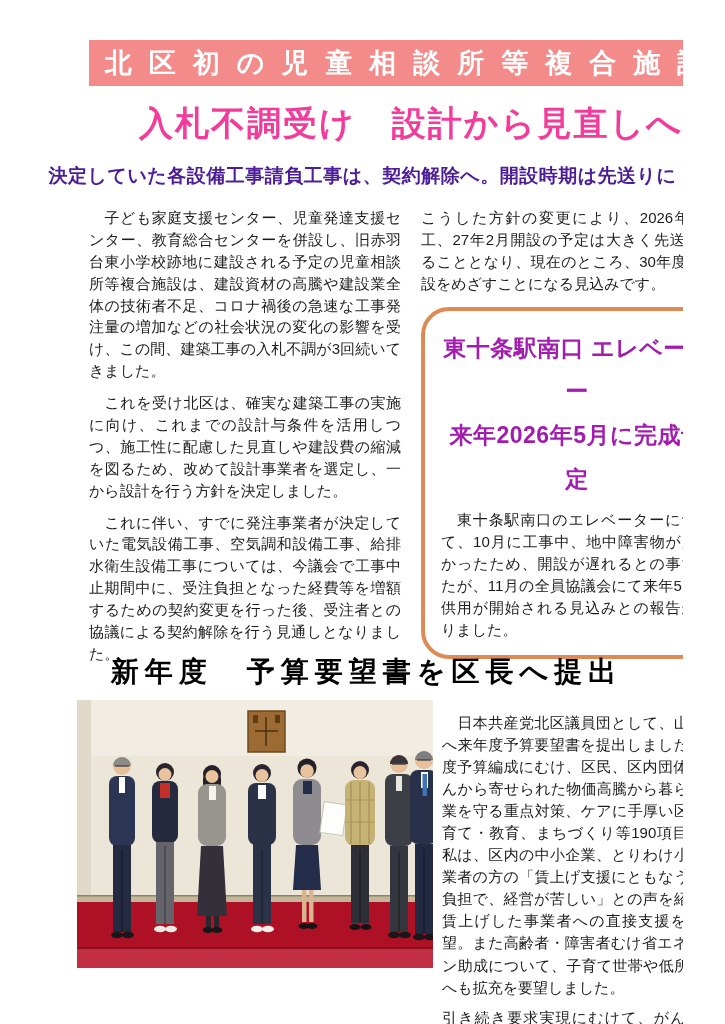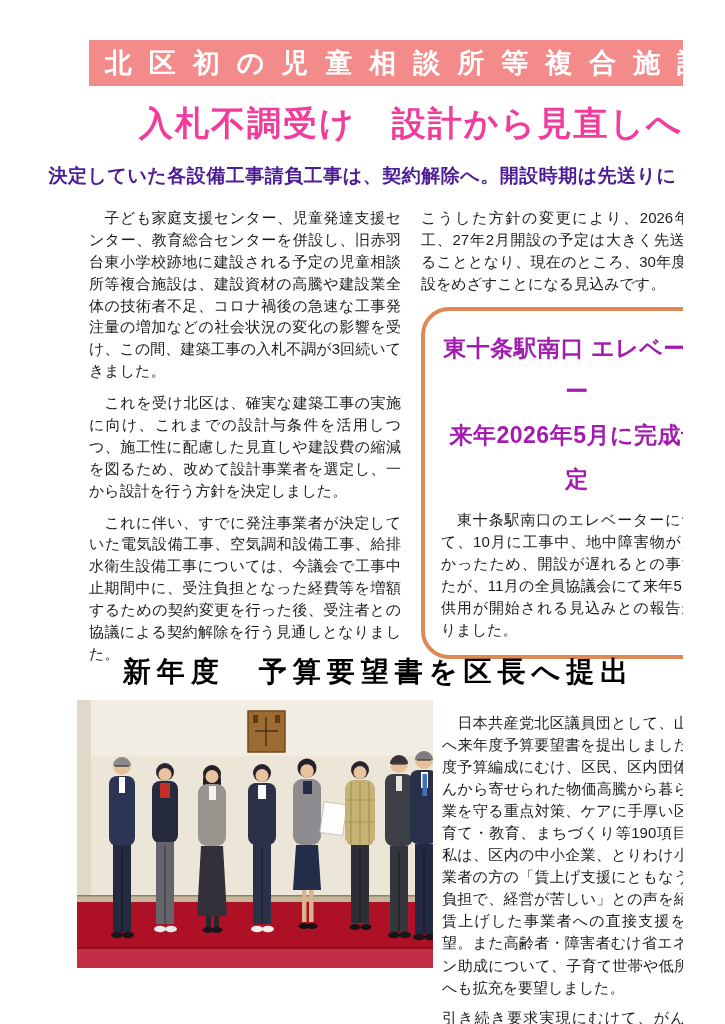--- a/index.html
+++ b/index.html
@@ -32,21 +32,21 @@
   .elevator-box {
     margin-top:12px; border:4px solid #dd8a55; border-radius:28px;
     padding:16px 16px 14px;
   }
   .box-title {
     text-align:center; color:#a21caf; font-size:23px; font-weight:bold;
     line-height:1.9; letter-spacing:0.5px;
   }
   .box-body { margin-top:8px; font-size:15px; line-height:1.46; text-align:justify; }
   .section-heading {
-    position:absolute; left:16px; top:653px; width:100%; text-align:center;
+    position:absolute; left:4px; top:653px; width:100%; text-align:center;
     color:#000000; font-size:28px; font-weight:bold; letter-spacing:6px;
   }
   .section2 {
     position:absolute; left:35px; top:700px; width:658px;
     display:flex; gap:9px; align-items:flex-start;
   }
   .photo-frame { width:356px; height:268px; flex:none; overflow:hidden; }
   .photo-frame svg { display:block; width:356px; height:268px; }
   .section2-text { flex:1; font-size:15px; line-height:1.47; text-align:justify; padding-top:12px; }
   .section2-text .closing { margin-top:8px; }

